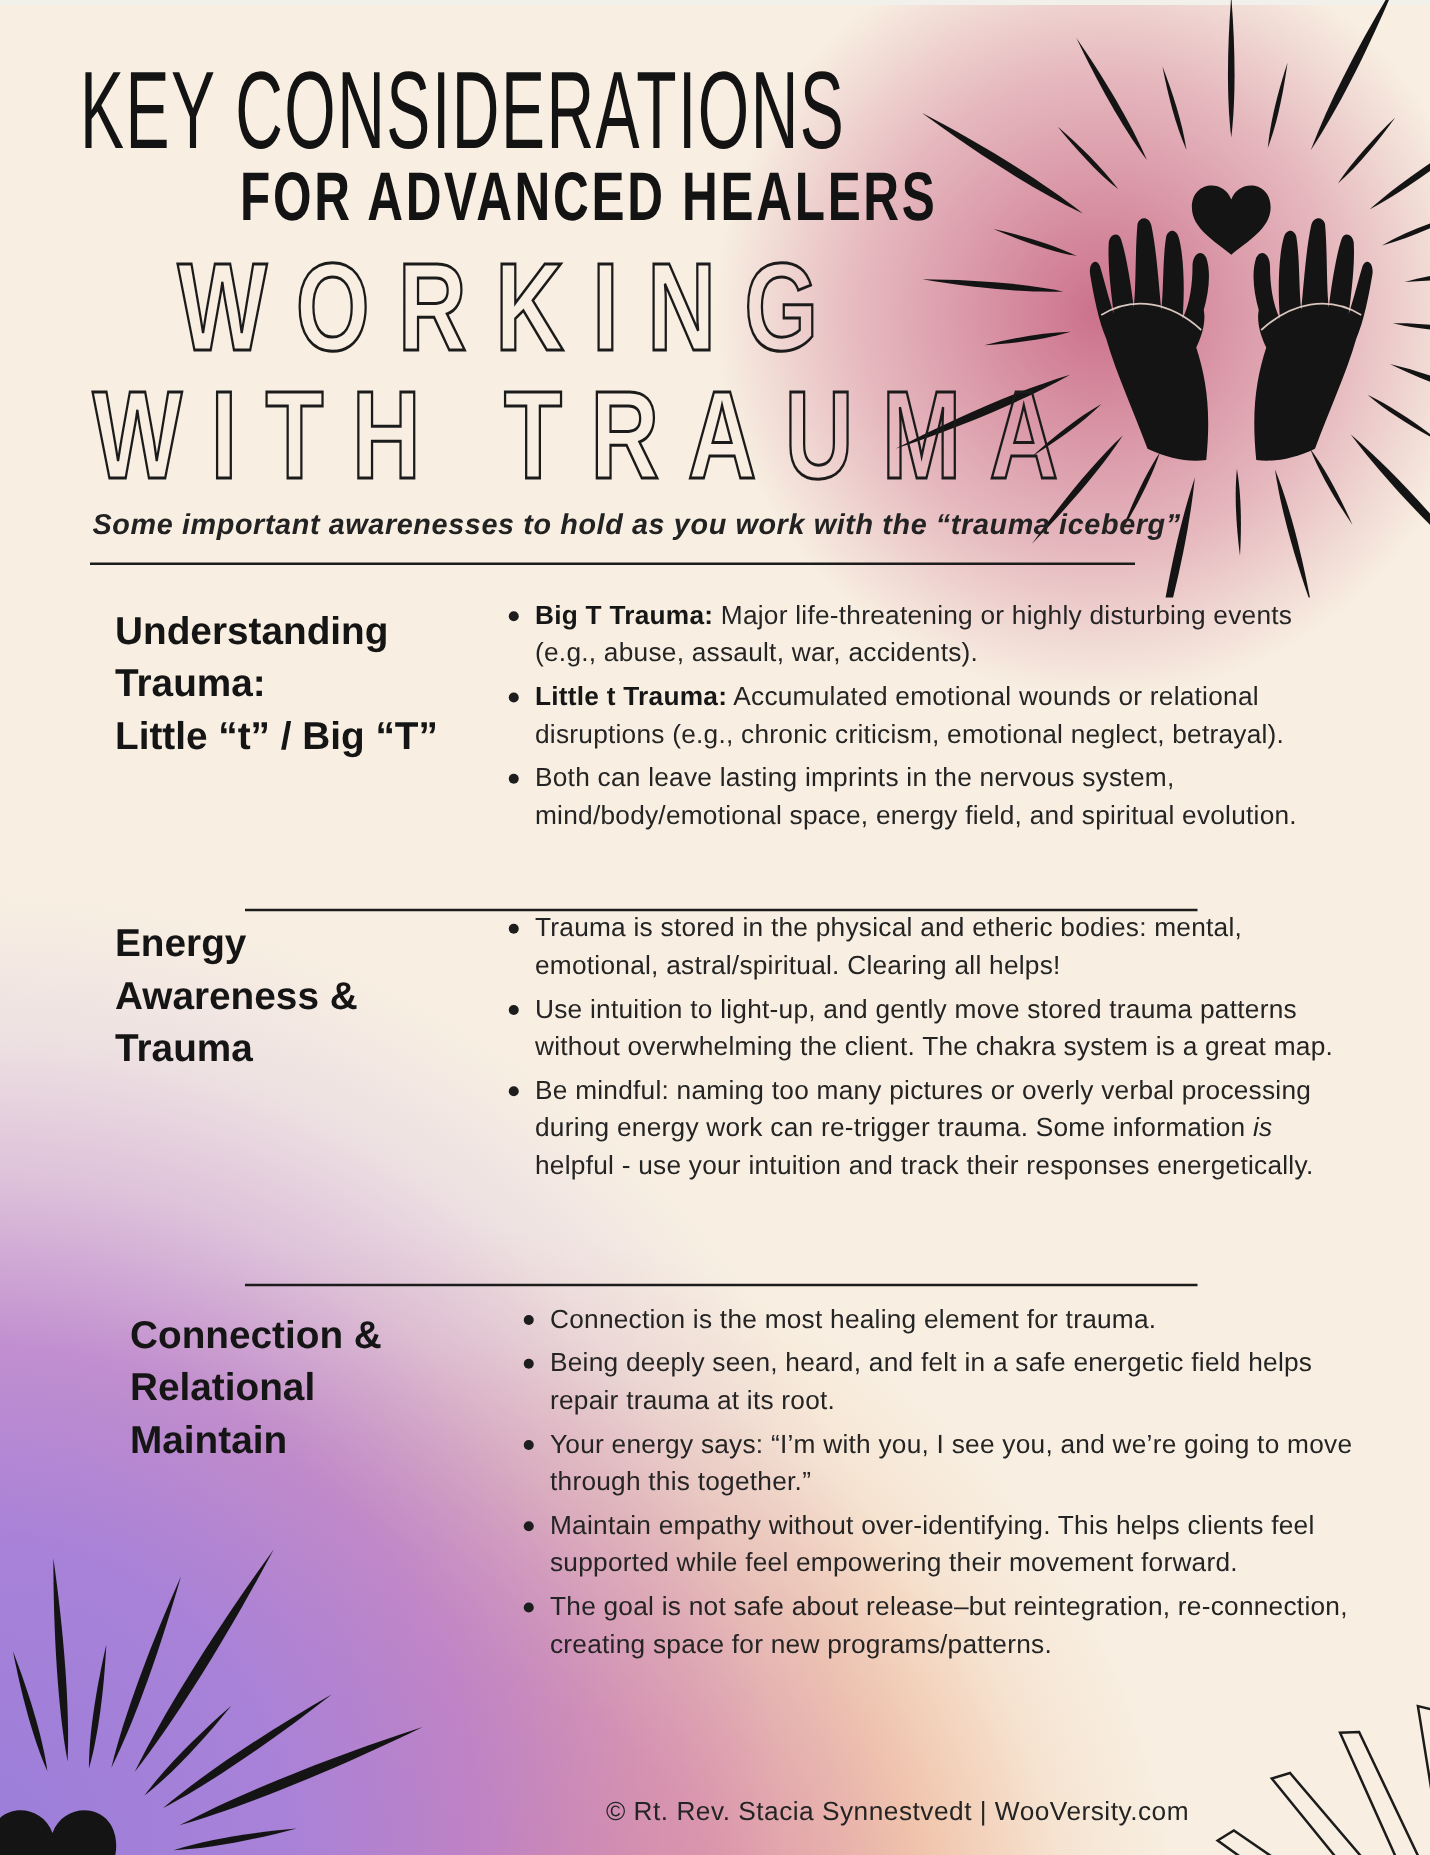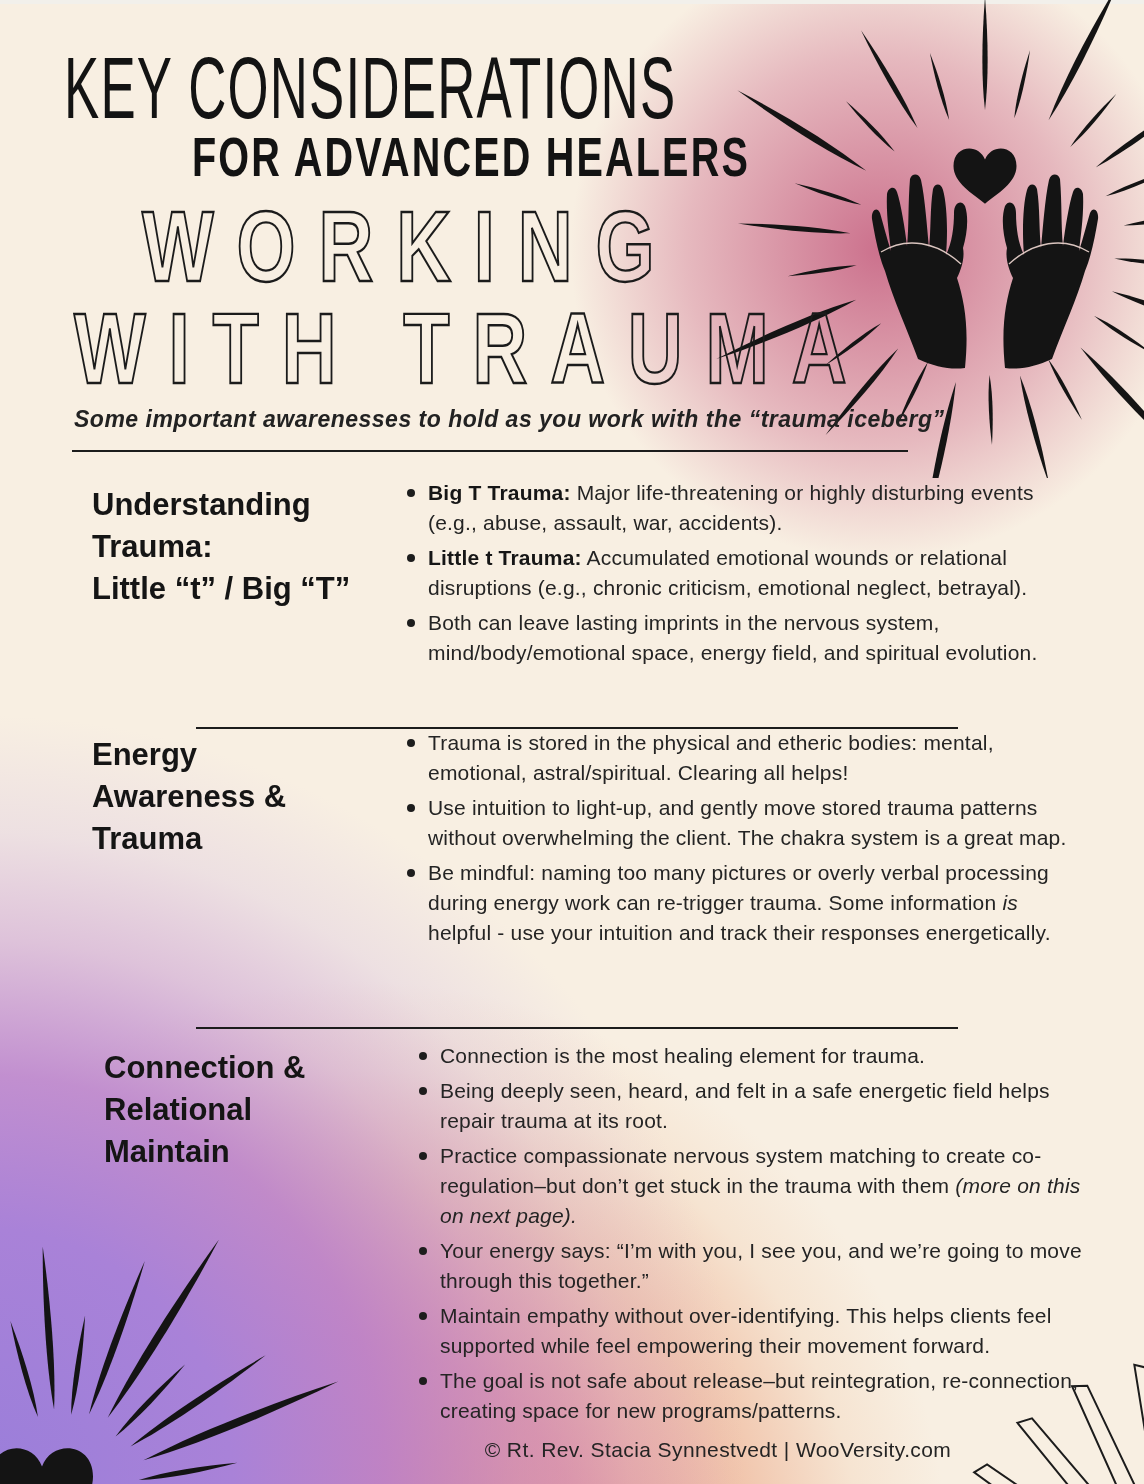--- a/index.html
+++ b/index.html
@@ -205,21 +205,20 @@
   <div class="section s3">
     <div class="section-label">
       <div>Connection &amp;</div>
       <div>Relational</div>
       <div>Maintain</div>
     </div>
     <div class="section-bullets">
       <ul class="bullets">
         <li><span>Connection is the most healing element for trauma.</span></li>
         <li><span>Being deeply seen, heard, and felt in a safe energetic field helps repair trauma at its root.</span></li>
-        <li><span>Practice compassionate nervous system matching to create co-regulation–but don’t get stuck in the trauma with them </span><span class="i">(more on this on next page).</span></li>
         <li><span>Your energy says: “I’m with you, I see you, and we’re going to move through this together.”</span></li>
         <li><span>Maintain empathy without over-identifying. This helps  clients feel supported while feel empowering their movement forward.</span></li>
         <li><span>The goal is not safe about release–but reintegration, re-connection, creating space for new programs/patterns.</span></li>
       </ul>
     </div>
   </div>
 
   <div class="footer">© Rt. Rev. Stacia Synnestvedt | WooVersity.com</div>
 </div>
 

